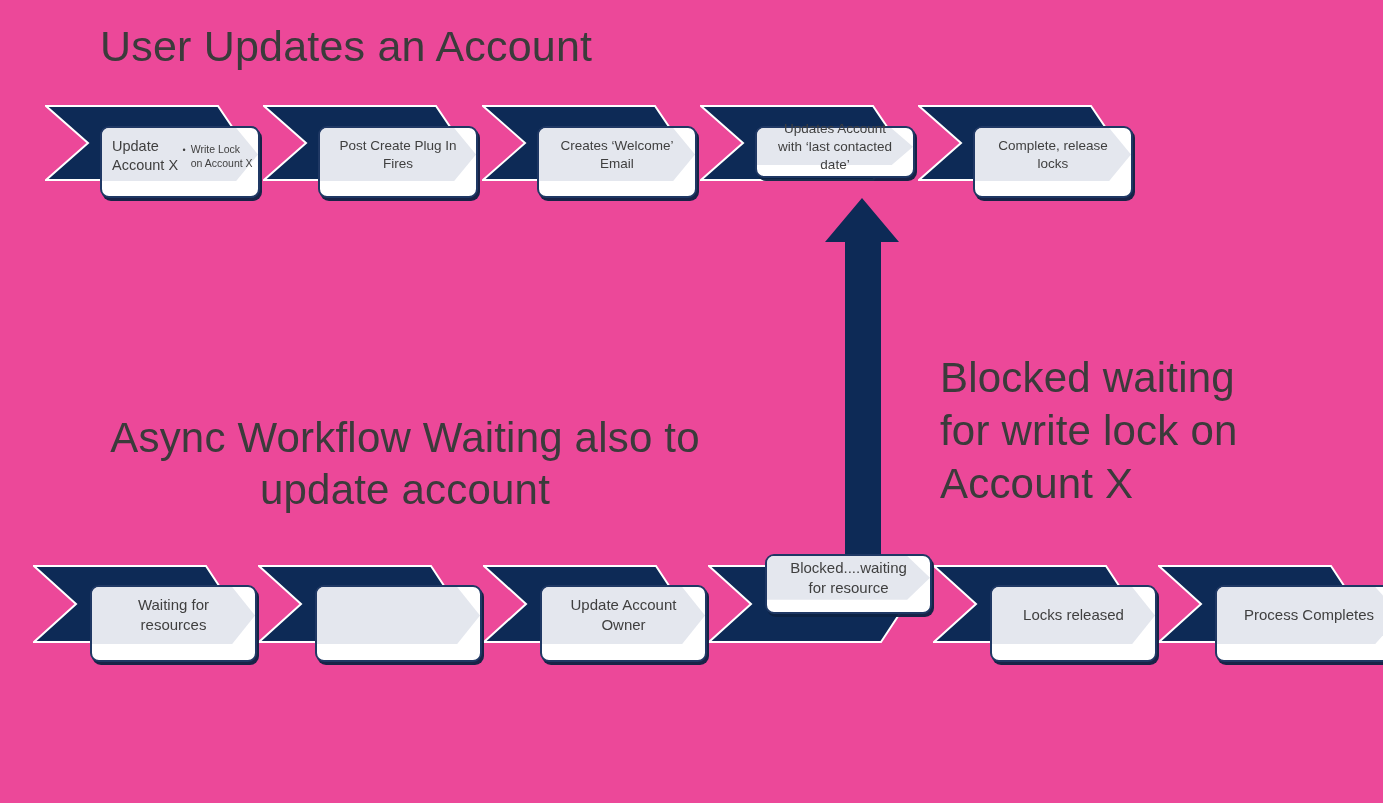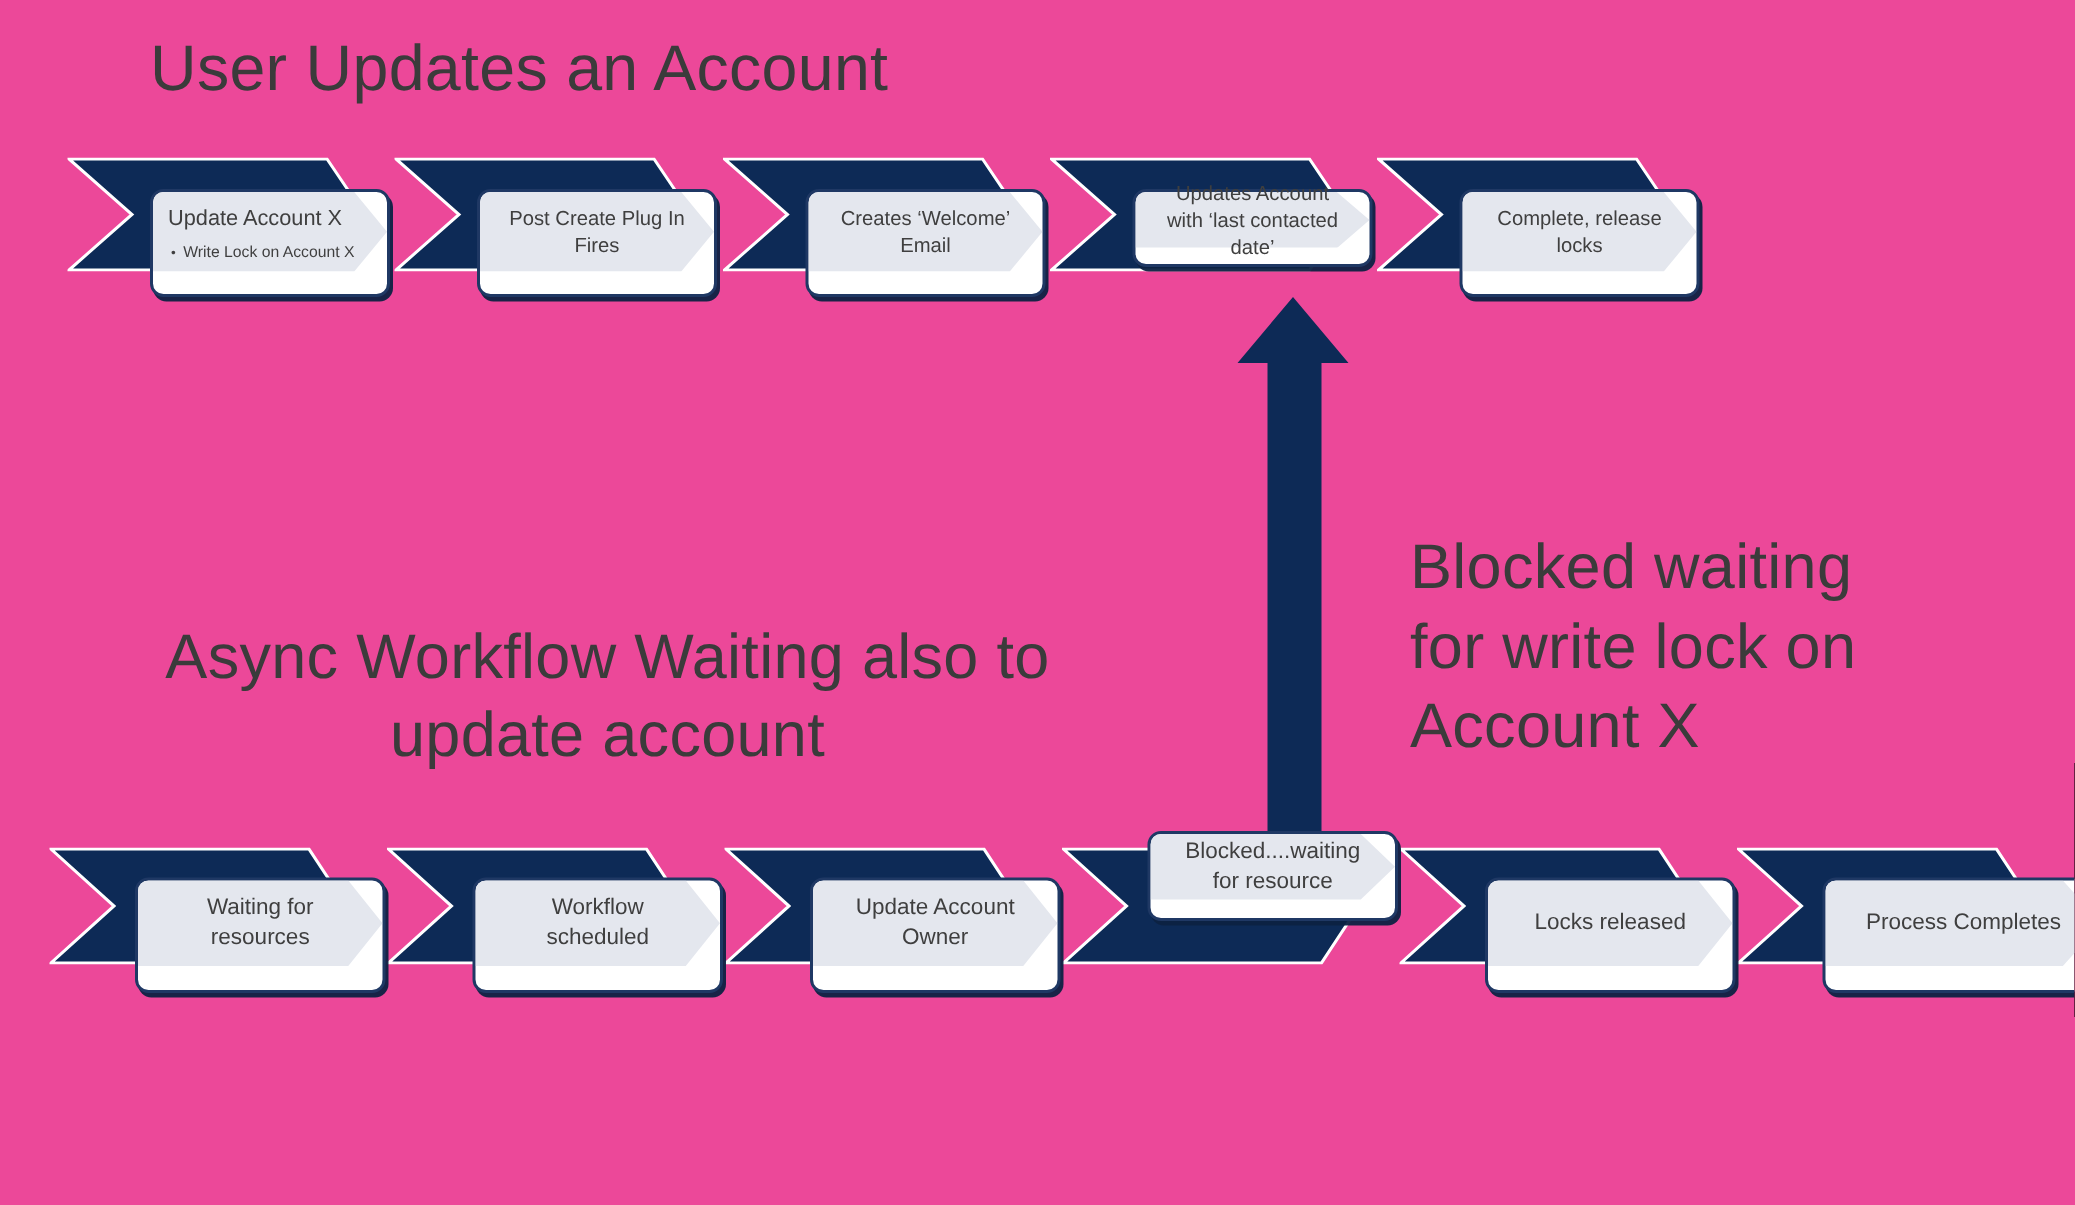--- a/index.html
+++ b/index.html
@@ -50,21 +50,20 @@
     text-align: center;
     color: #3F3F3F;
     white-space: pre-line;
     box-sizing: border-box;
     padding: 0 6px;
   }
   .top-row .card-text    { font-size: 13.5px; line-height: 1.32; }
   .bottom-row .card-text { font-size: 15px;   line-height: 1.35; }
 
   .card-text.listing {
-    flex-direction: column;
     align-items: flex-start;
     justify-content: flex-start;
     text-align: left;
     padding: 9px 4px 0 10px;
   }
   .step-heading { font-size: 14.5px; color: #3F3F3F; }
   .bullet-line {
     display: flex;
     align-items: baseline;
     margin-top: 6px;
@@ -167,22 +166,20 @@
       </svg>
 
     <div class="card" style="left:90px;top:585px;width:167px;height:77px">
       <div class="card-inner"></div>
       <div class="card-text">Waiting for
 resources</div>
     </div>
 
     <div class="card" style="left:315px;top:585px;width:167px;height:77px">
       <div class="card-inner"></div>
-      <div class="card-text">Workflow
-scheduled</div>
     </div>
 
     <div class="card" style="left:540px;top:585px;width:167px;height:77px">
       <div class="card-inner"></div>
       <div class="card-text">Update Account
 Owner</div>
     </div>
 
     <div class="card" style="left:765px;top:554px;width:167px;height:60px">
       <div class="card-inner"></div>

